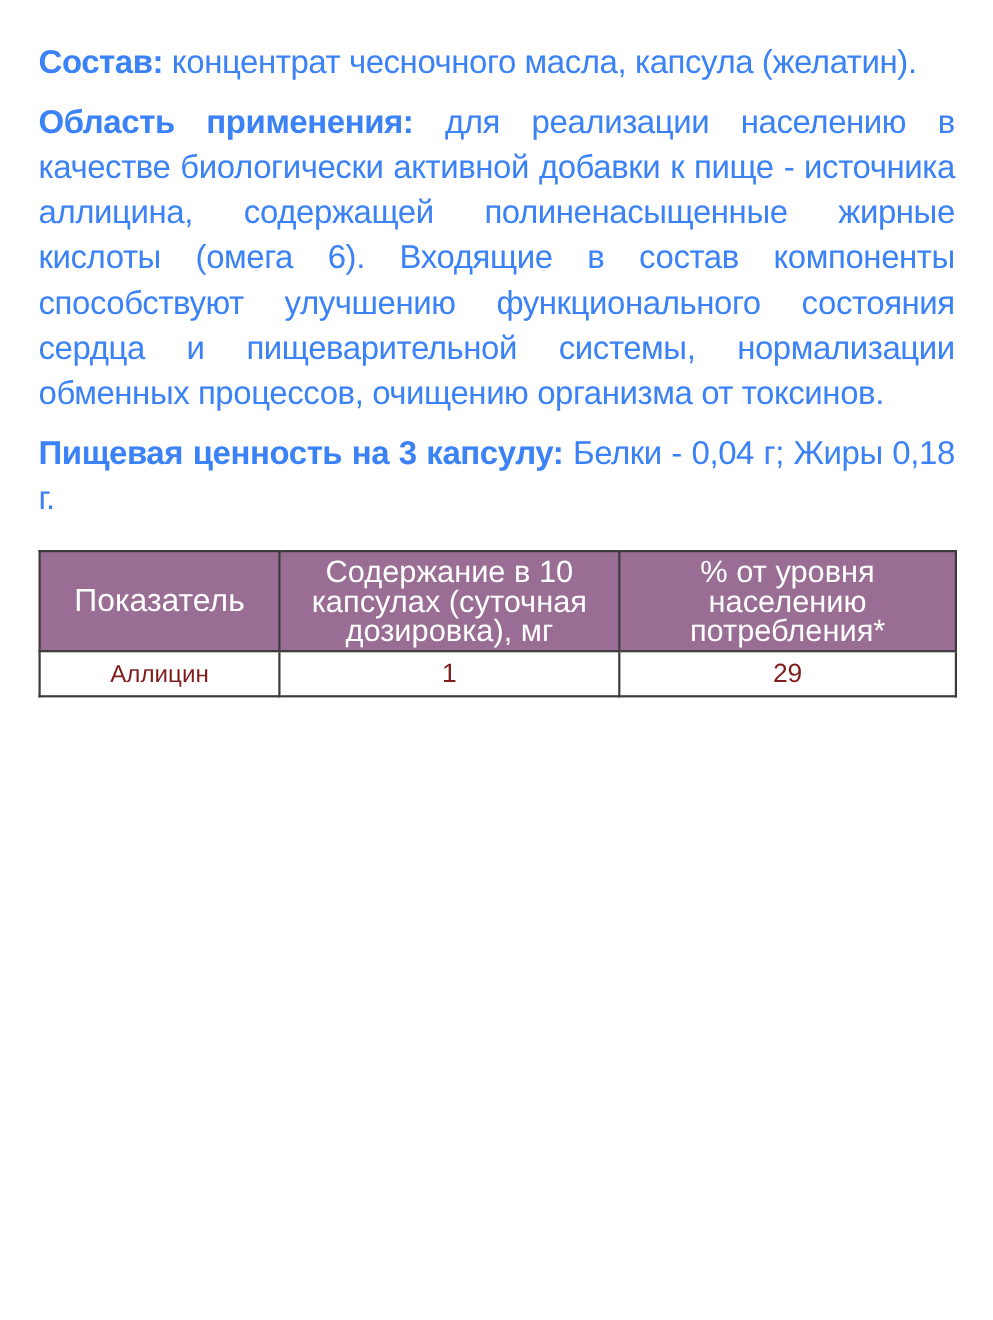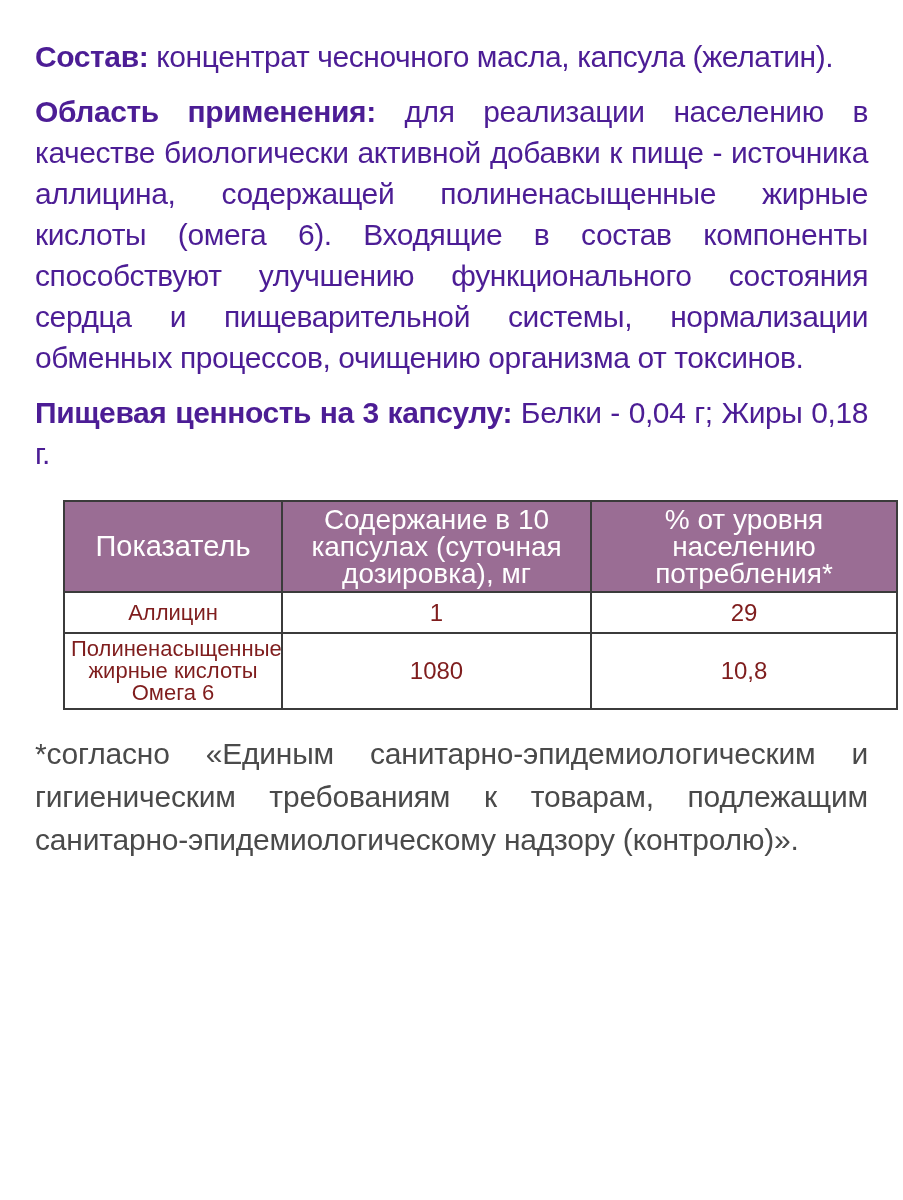--- a/index.html
+++ b/index.html
@@ -19,31 +19,30 @@
     width: 903px;
     height: 1200px;
     padding: 36px 35px 0 35px;
   }
   p.para {
     margin: 0 0 14px 0;
     font-size: 30px;
     line-height: 41px;
     letter-spacing: -0.4px;
     text-align: justify;
-    color: #4c1d95;
+    color: #3b82f6;
   }
   p.para .lead {
     font-weight: bold;
   }
   table.nutrition {
     margin-top: 26px;
     width: 833px;
     border-collapse: collapse;
     table-layout: fixed;
-    margin-left: 28px;
   }
   table.nutrition col.c1 { width: 218px; }
   table.nutrition col.c2 { width: 309px; }
   table.nutrition col.c3 { width: 306px; }
   table.nutrition th,
   table.nutrition td {
     border: 2px solid #3b3b3b;
     text-align: center;
     vertical-align: middle;
   }
@@ -110,23 +109,17 @@
         <th>Содержание в 10 капсулах (суточная дозировка), мг</th>
         <th>% от уровня населению потребления*</th>
       </tr>
     </thead>
     <tbody>
       <tr class="row-allicin">
         <td class="indicator">Аллицин</td>
         <td>1</td>
         <td>29</td>
       </tr>
-      <tr class="row-omega">
-        <td class="indicator">Полиненасыщенные жирные кислоты Омега 6</td>
-        <td>1080</td>
-        <td>10,8</td>
-      </tr>
     </tbody>
   </table>
 
-  <p class="footnote">*согласно «Единым санитарно-эпидемиологическим и гигиеническим требованиям к товарам, подлежащим санитарно-эпидемиологическому надзору (контролю)».</p>
 
 </div>
 
 </body></html>

